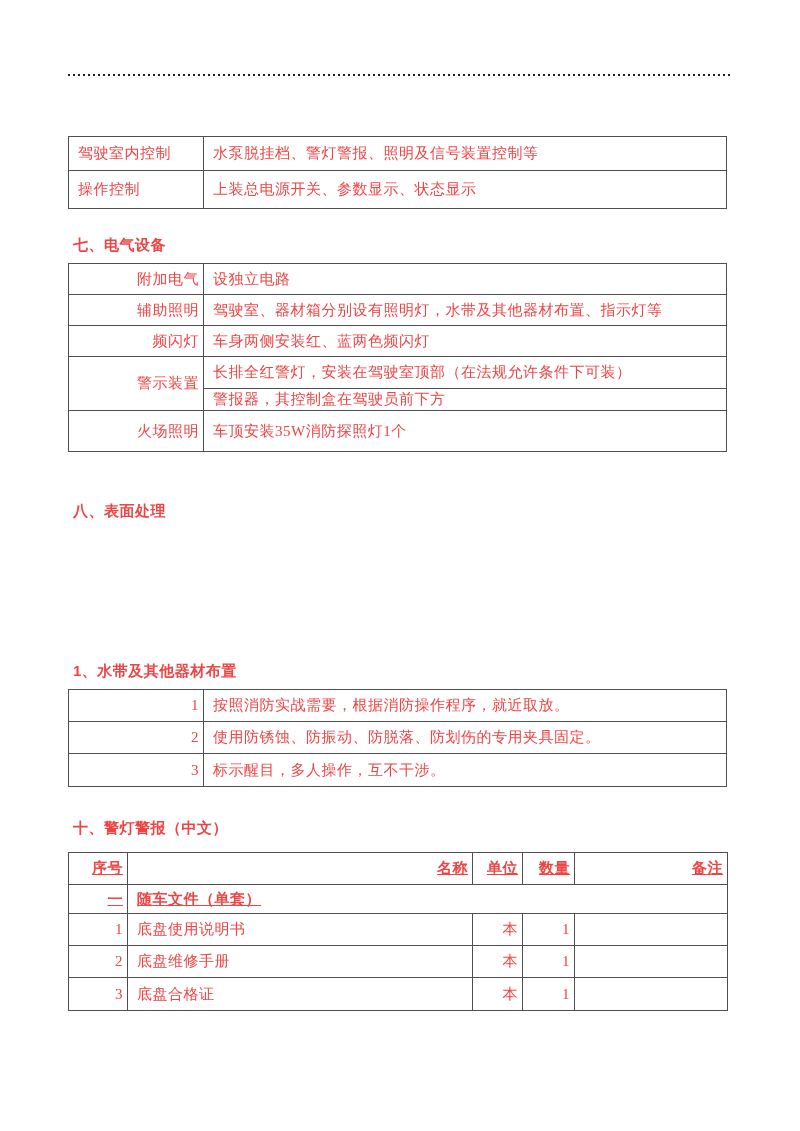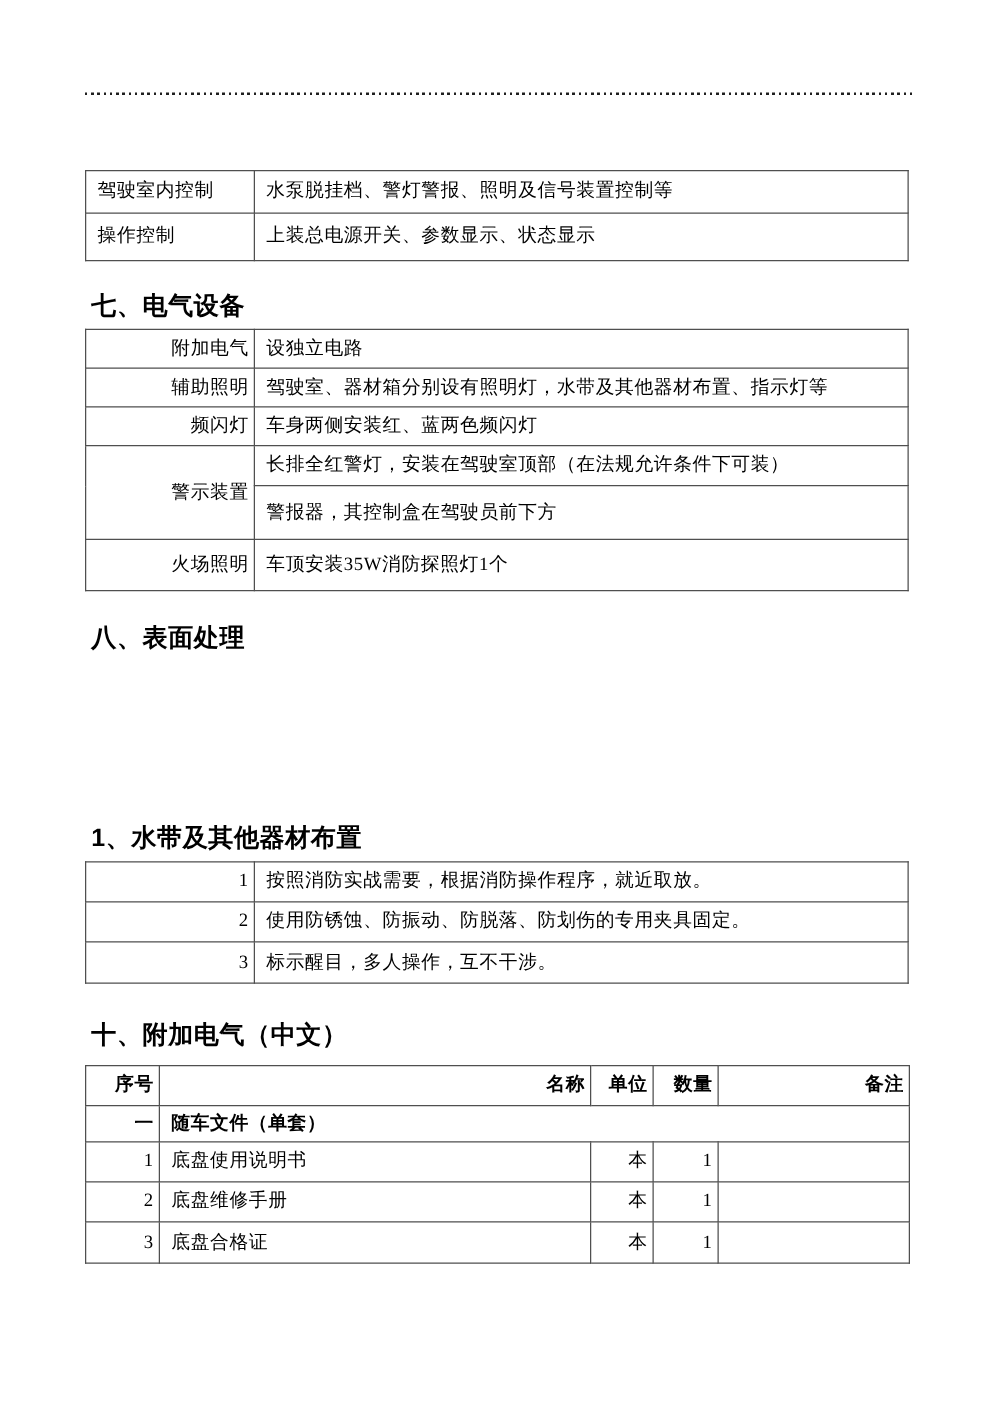--- a/index.html
+++ b/index.html
@@ -2,36 +2,36 @@
 <html><head>
 <meta charset="utf-8">
 <style>
   html,body { margin:0; padding:0; background:#e8e8e8; }
   .page {
     position:relative;
     width:800px; height:1131px;
     margin:0 auto;
     background:#ffffff;
     font-family:"Liberation Serif","DejaVu Serif",serif;
-    color:#000000;
+    color:#ef4444;
     overflow:hidden;
   }
   .dotted-rule {
     position:absolute;
     left:68px; top:74px;
     width:663px; height:2px;
     background:repeating-linear-gradient(to right, #1f1f1f 0 2px, transparent 2px 5px);
   }
   .heading {
     position:absolute;
     left:73px;
     height:20px; line-height:20px;
     font-family:"Liberation Sans","DejaVu Sans",sans-serif;
     font-weight:bold;
-    font-size:20px;
+    font-size:15px;
     letter-spacing:0.5px;
     white-space:nowrap;
   }
   table.t {
     position:absolute;
     left:68px;
     width:659px;
     border-collapse:collapse;
     table-layout:fixed;
   }
@@ -39,21 +39,21 @@
     border:1px solid #4f4f4f;
     font-size:15px;
     letter-spacing:0.5px;
     line-height:19px;
     padding:0 4px 0 9px;
     vertical-align:middle;
     white-space:nowrap;
     overflow:hidden;
   }
   td.c { text-align:right; padding:0 2px; }
-  td.b, tr.b td { font-weight:bold; }
+  td.b, tr.b td { font-weight:bold;text-decoration:underline; }
 </style>
 </head>
 <body>
 
 <div class="page">
 
   <div class="dotted-rule"></div>
 
   <table class="t" style="top:136px">
     <colgroup>
@@ -89,21 +89,21 @@
         <td>驾驶室、器材箱分别设有照明灯，水带及其他器材布置、指示灯等</td>
       </tr>
       <tr style="height:31px">
         <td class="c">频闪灯</td>
         <td>车身两侧安装红、蓝两色频闪灯</td>
       </tr>
       <tr style="height:32px">
         <td class="c" rowspan="2">警示装置</td>
         <td>长排全红警灯，安装在驾驶室顶部（在法规允许条件下可装）</td>
       </tr>
-      <tr style="height:43px">
+      <tr style="height:22px">
         <td>警报器，其控制盒在驾驶员前下方</td>
       </tr>
       <tr style="height:41px">
         <td class="c">火场照明</td>
         <td>车顶安装35W消防探照灯1个</td>
       </tr>
     </tbody>
   </table>
 
   <div class="heading" style="top:501px">八、表面处理</div>
@@ -125,21 +125,21 @@
         <td class="c">2</td>
         <td>使用防锈蚀、防振动、防脱落、防划伤的专用夹具固定。</td>
       </tr>
       <tr style="height:33px">
         <td class="c">3</td>
         <td>标示醒目，多人操作，互不干涉。</td>
       </tr>
     </tbody>
   </table>
 
-  <div class="heading" style="top:818px">十、附加电气（中文）</div>
+  <div class="heading" style="top:818px">十、警灯警报（中文）</div>
 
   <table class="t" style="top:852px">
     <colgroup>
       <col style="width:59px">
         <col style="width:345px">
         <col style="width:50px">
         <col style="width:52px">
         <col style="width:153px">
     </colgroup>
     <tbody>

